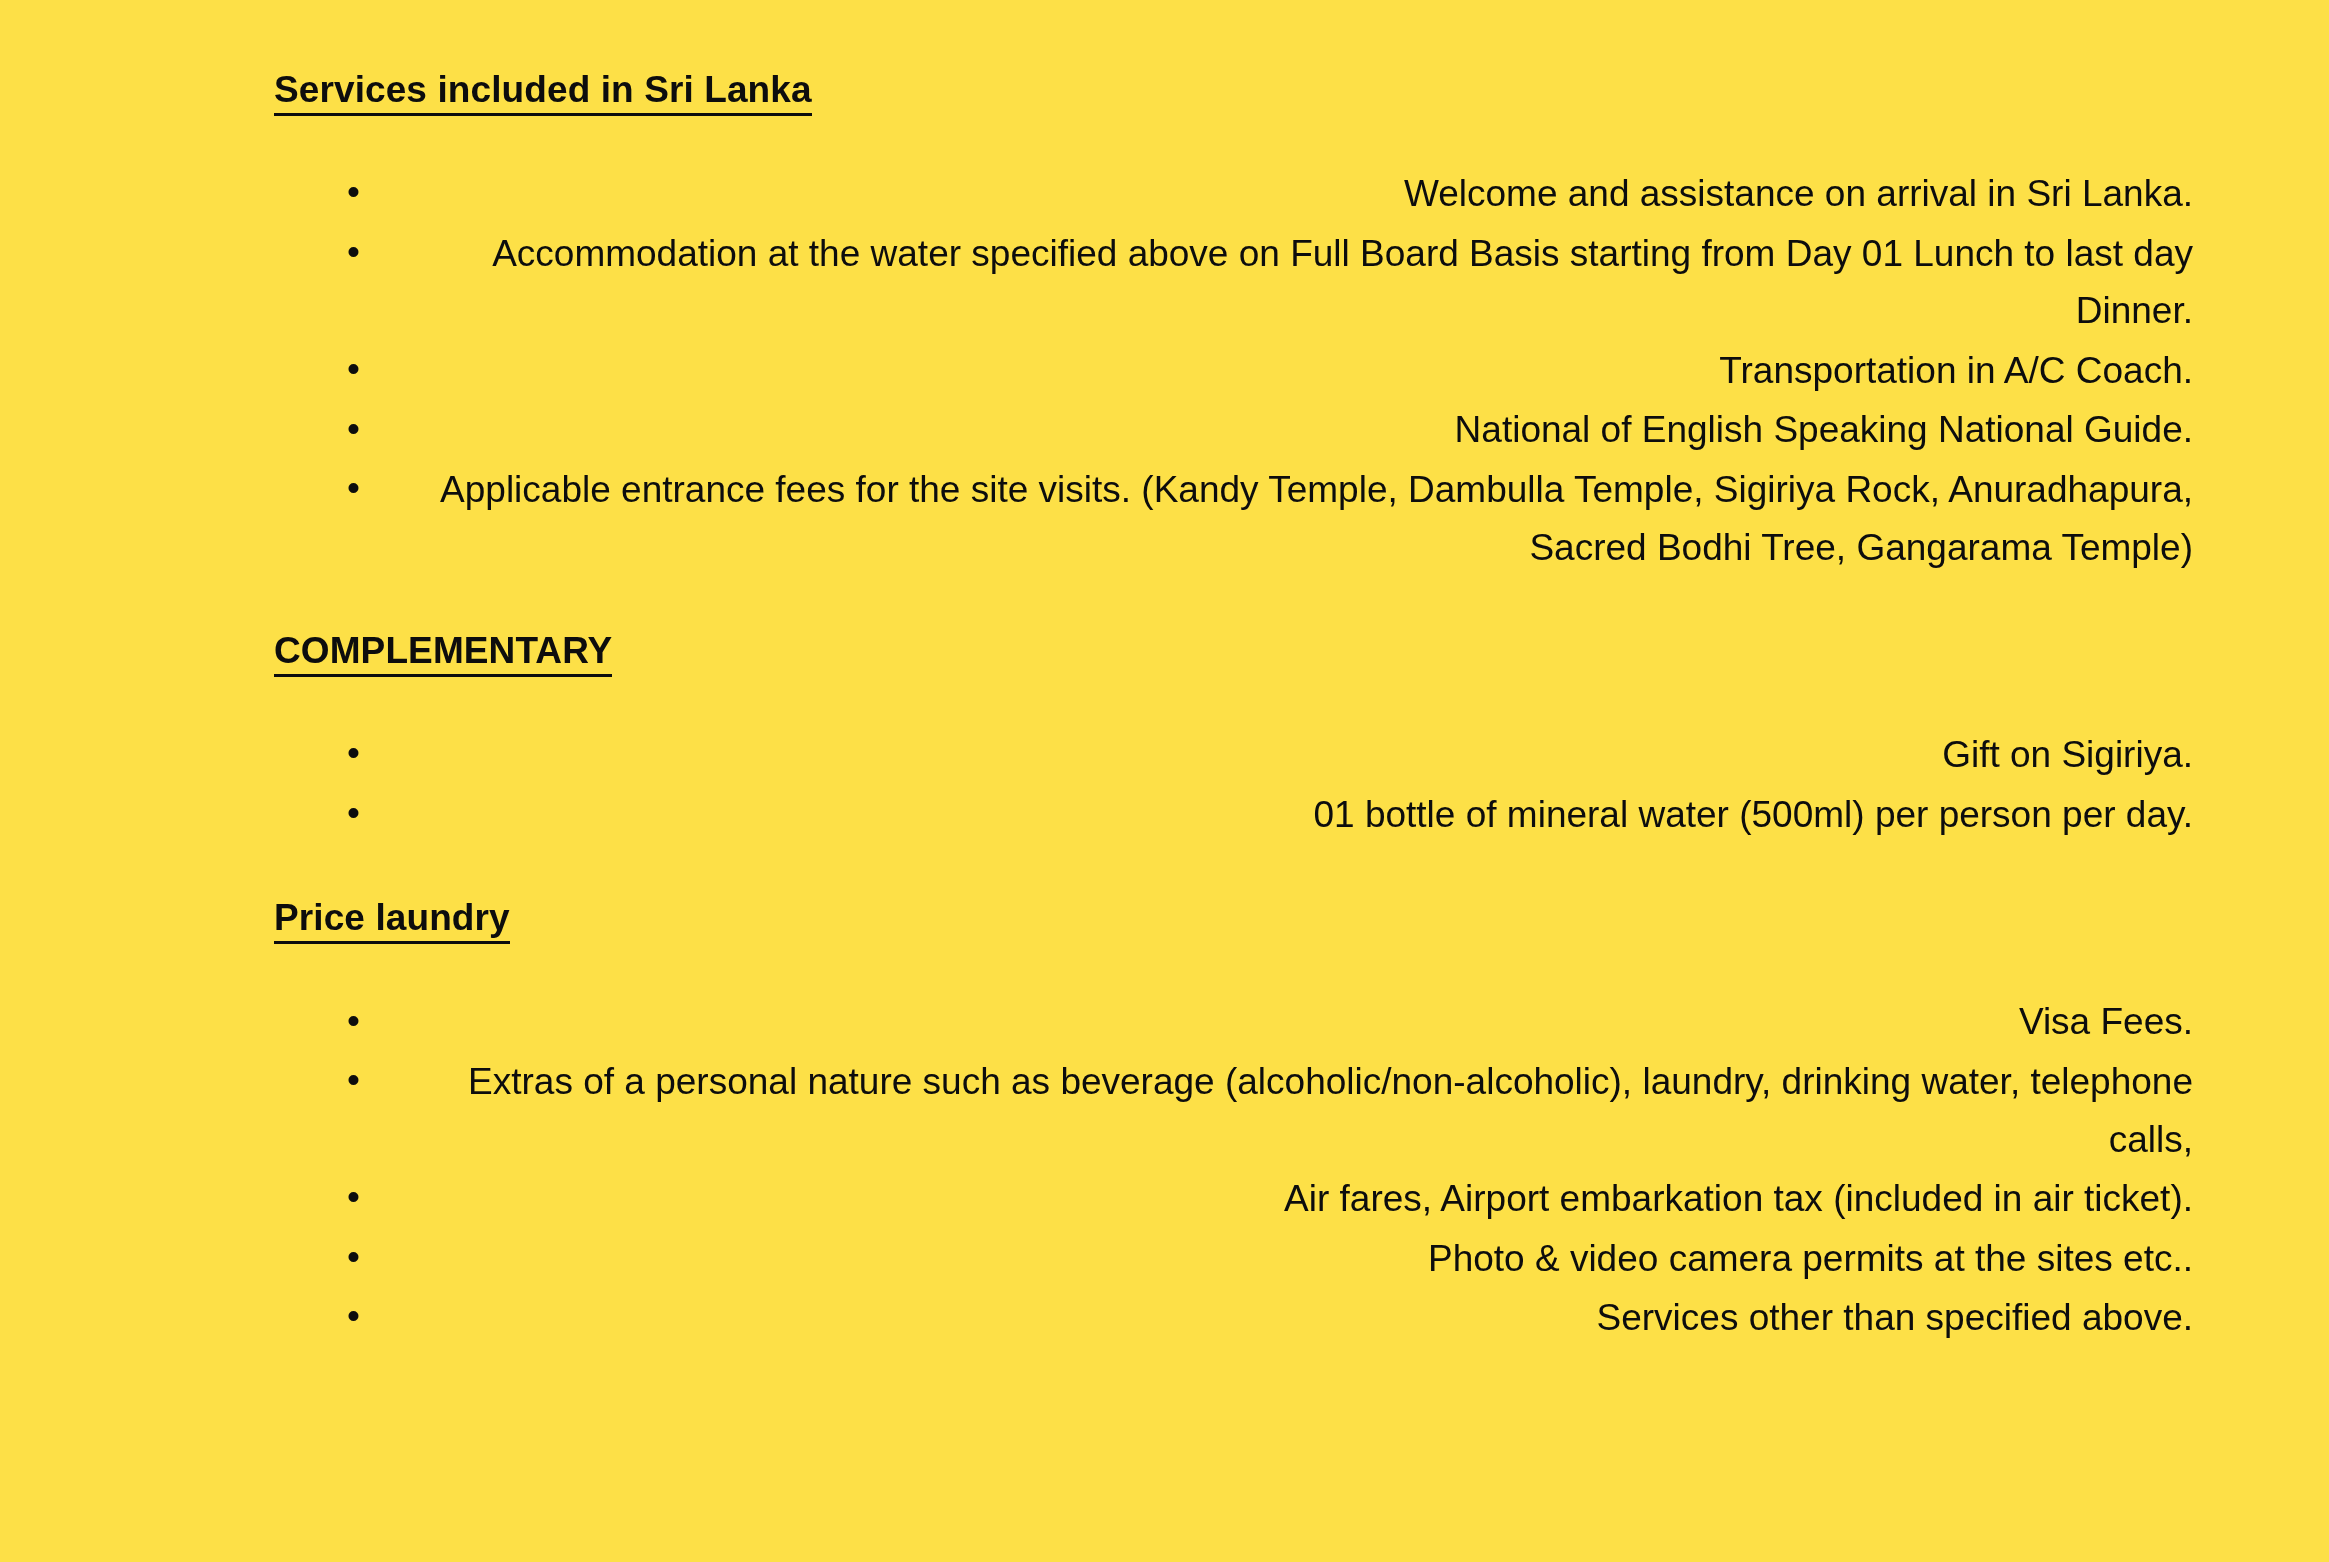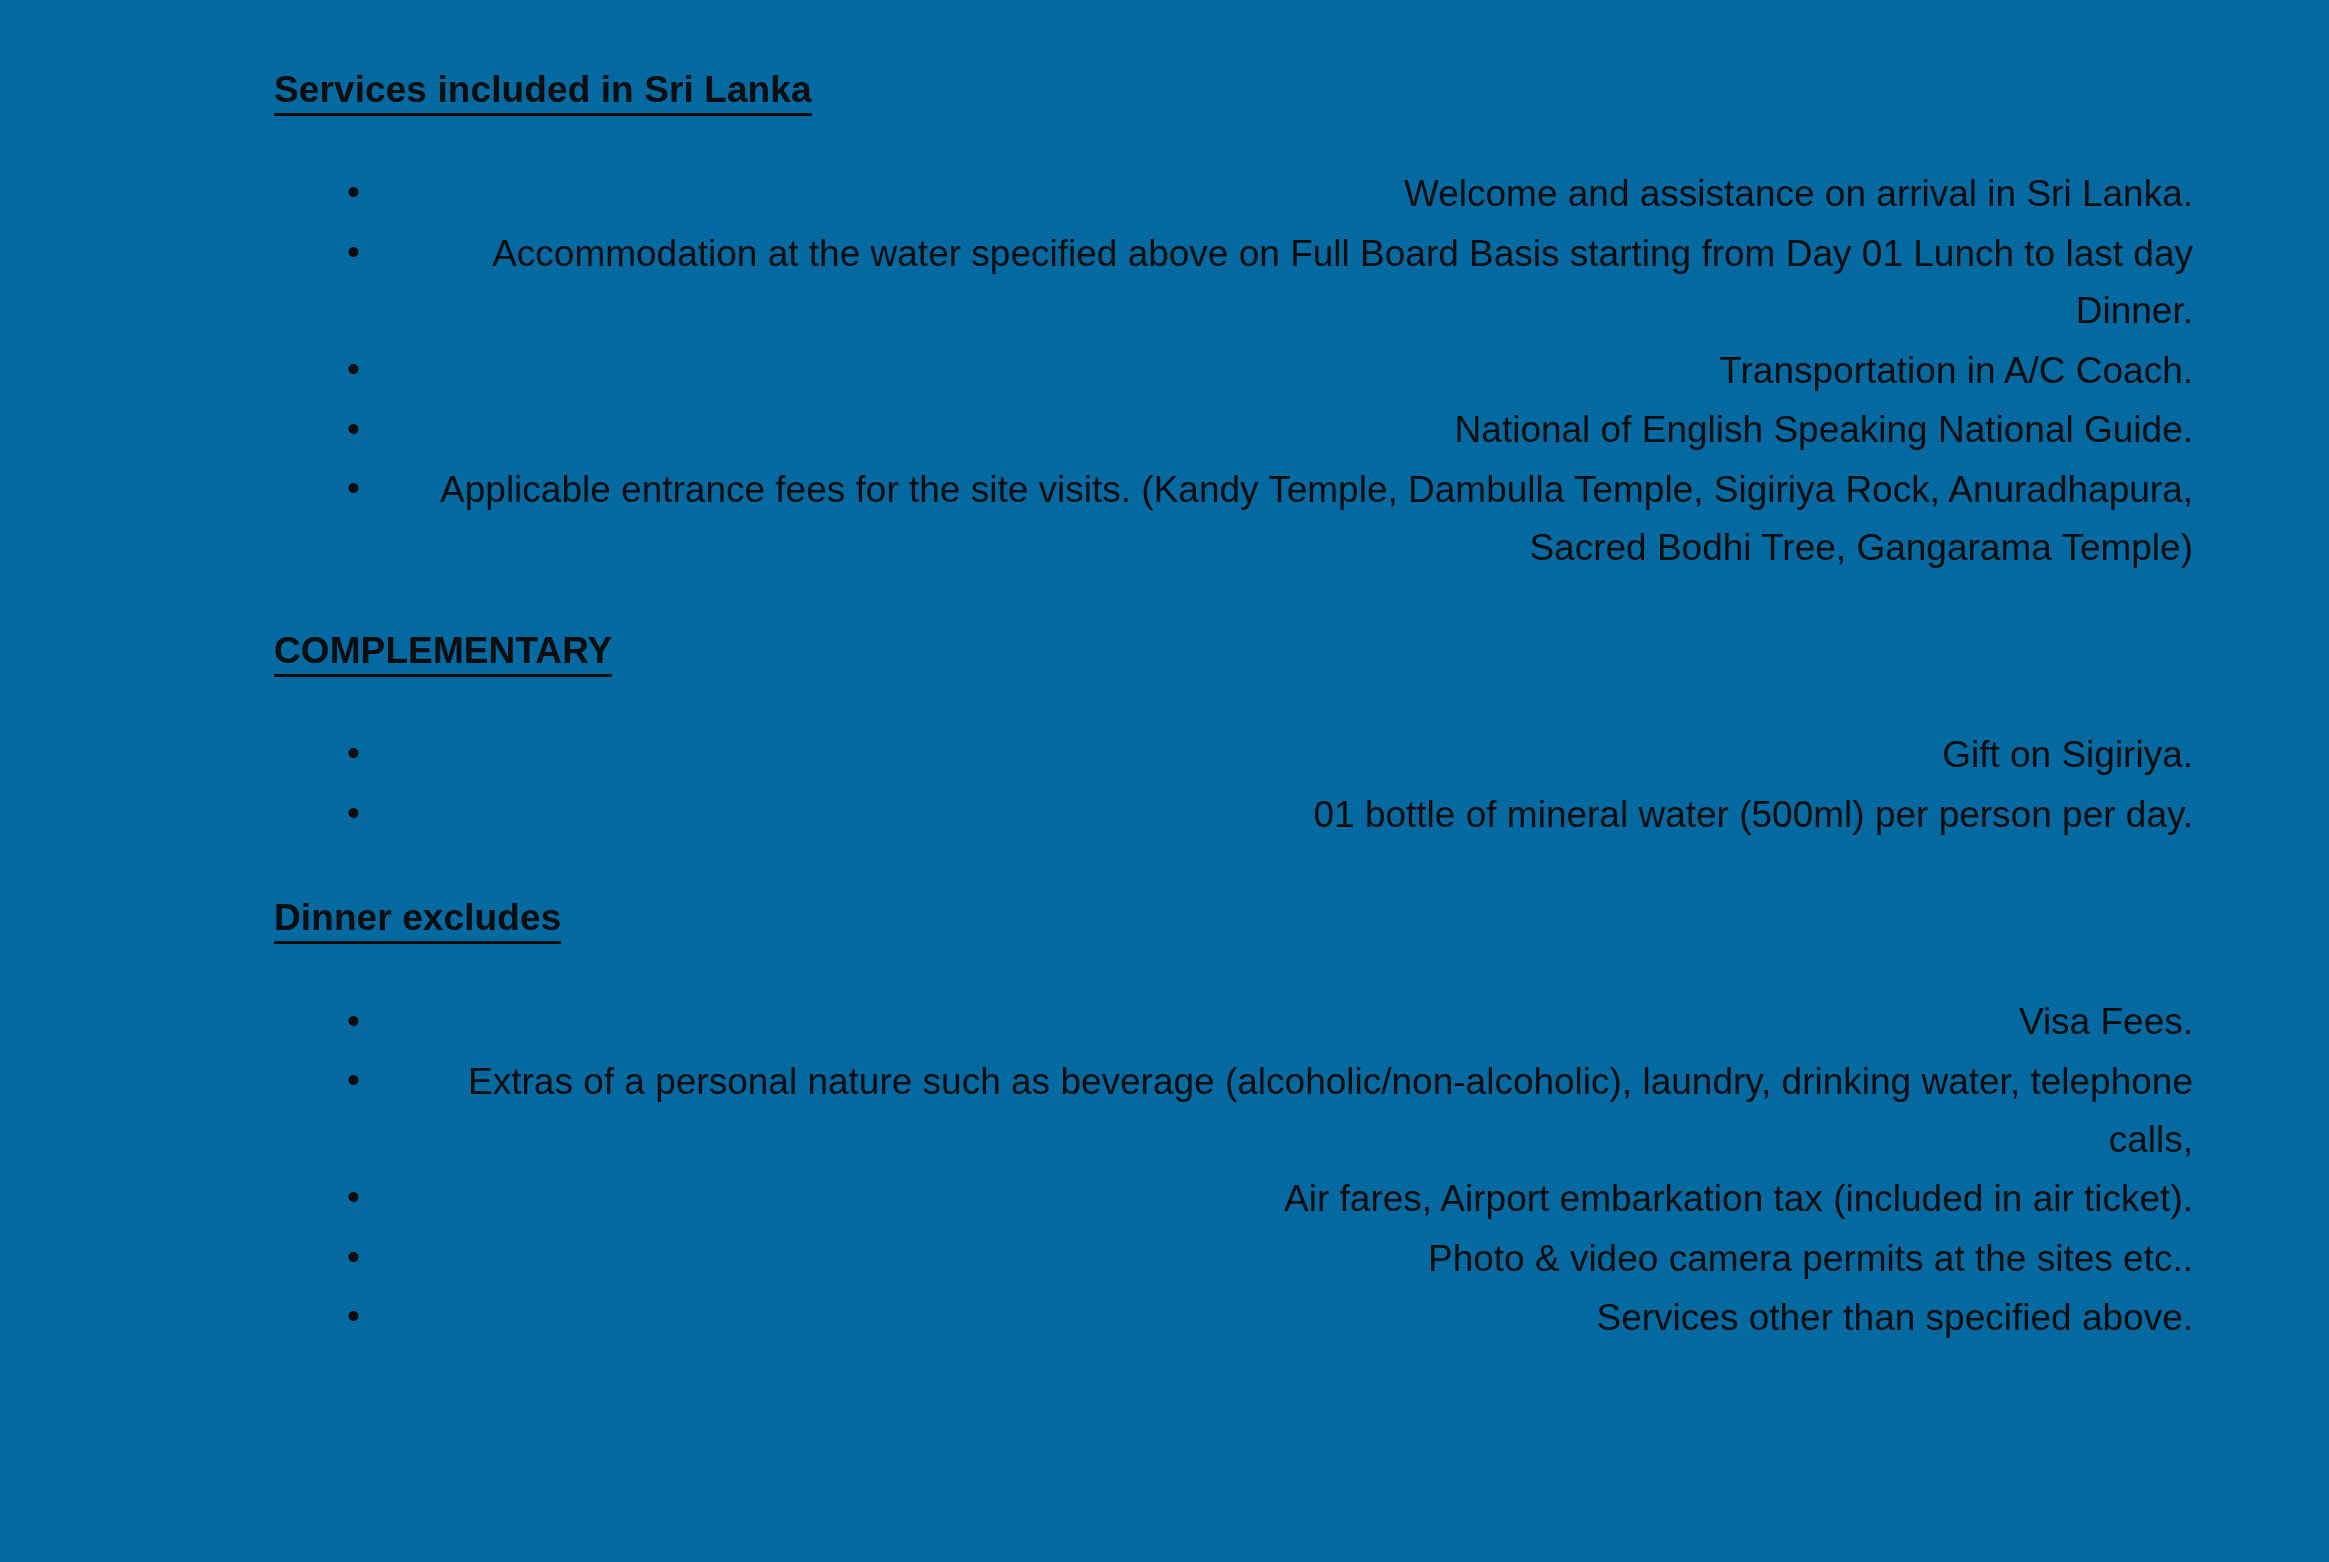--- a/index.html
+++ b/index.html
@@ -12,21 +12,21 @@
     width: 2330px;
     height: 1562px;
     font-family: "Liberation Sans", sans-serif;
     color: #0d0d0d;
     -webkit-font-smoothing: antialiased;
   }
   .page {
     position: relative;
     width: 2330px;
     height: 1562px;
-    background: #0369a1;
+    background: #fde047;
     box-sizing: border-box;
     padding: 66px 137px 0 274px;
     overflow: hidden;
   }
   .doc {
     font-size: 37px;
     line-height: 1.56;
   }
   h2.section-heading {
     font-size: 37px;
@@ -92,21 +92,21 @@
       <div class="heading-block">
         <h2 class="section-heading"><span class="heading-text">COMPLEMENTARY</span></h2>
       </div>
       <div class="gap-after-heading"></div>
       <ul class="bullets">
         <li><span>Gift on Sigiriya.</span></li>
         <li><span>01 bottle of mineral water (500ml) per person per day.</span></li>
       </ul>
       <div class="gap-between-blocks"></div>
       <div class="heading-block">
-        <h2 class="section-heading"><span class="heading-text">Dinner excludes</span></h2>
+        <h2 class="section-heading"><span class="heading-text">Price laundry</span></h2>
       </div>
       <div class="gap-after-heading"></div>
       <ul class="bullets">
         <li><span>Visa Fees.</span></li>
         <li><span>Extras of a personal nature such as beverage (alcoholic/non-alcoholic), laundry, drinking water, telephone calls,</span></li>
         <li><span>Air fares, Airport embarkation tax (included in air ticket).</span></li>
         <li><span>Photo &amp; video camera permits at the sites etc..</span></li>
         <li><span>Services other than specified above.</span></li>
       </ul>
     </div>

